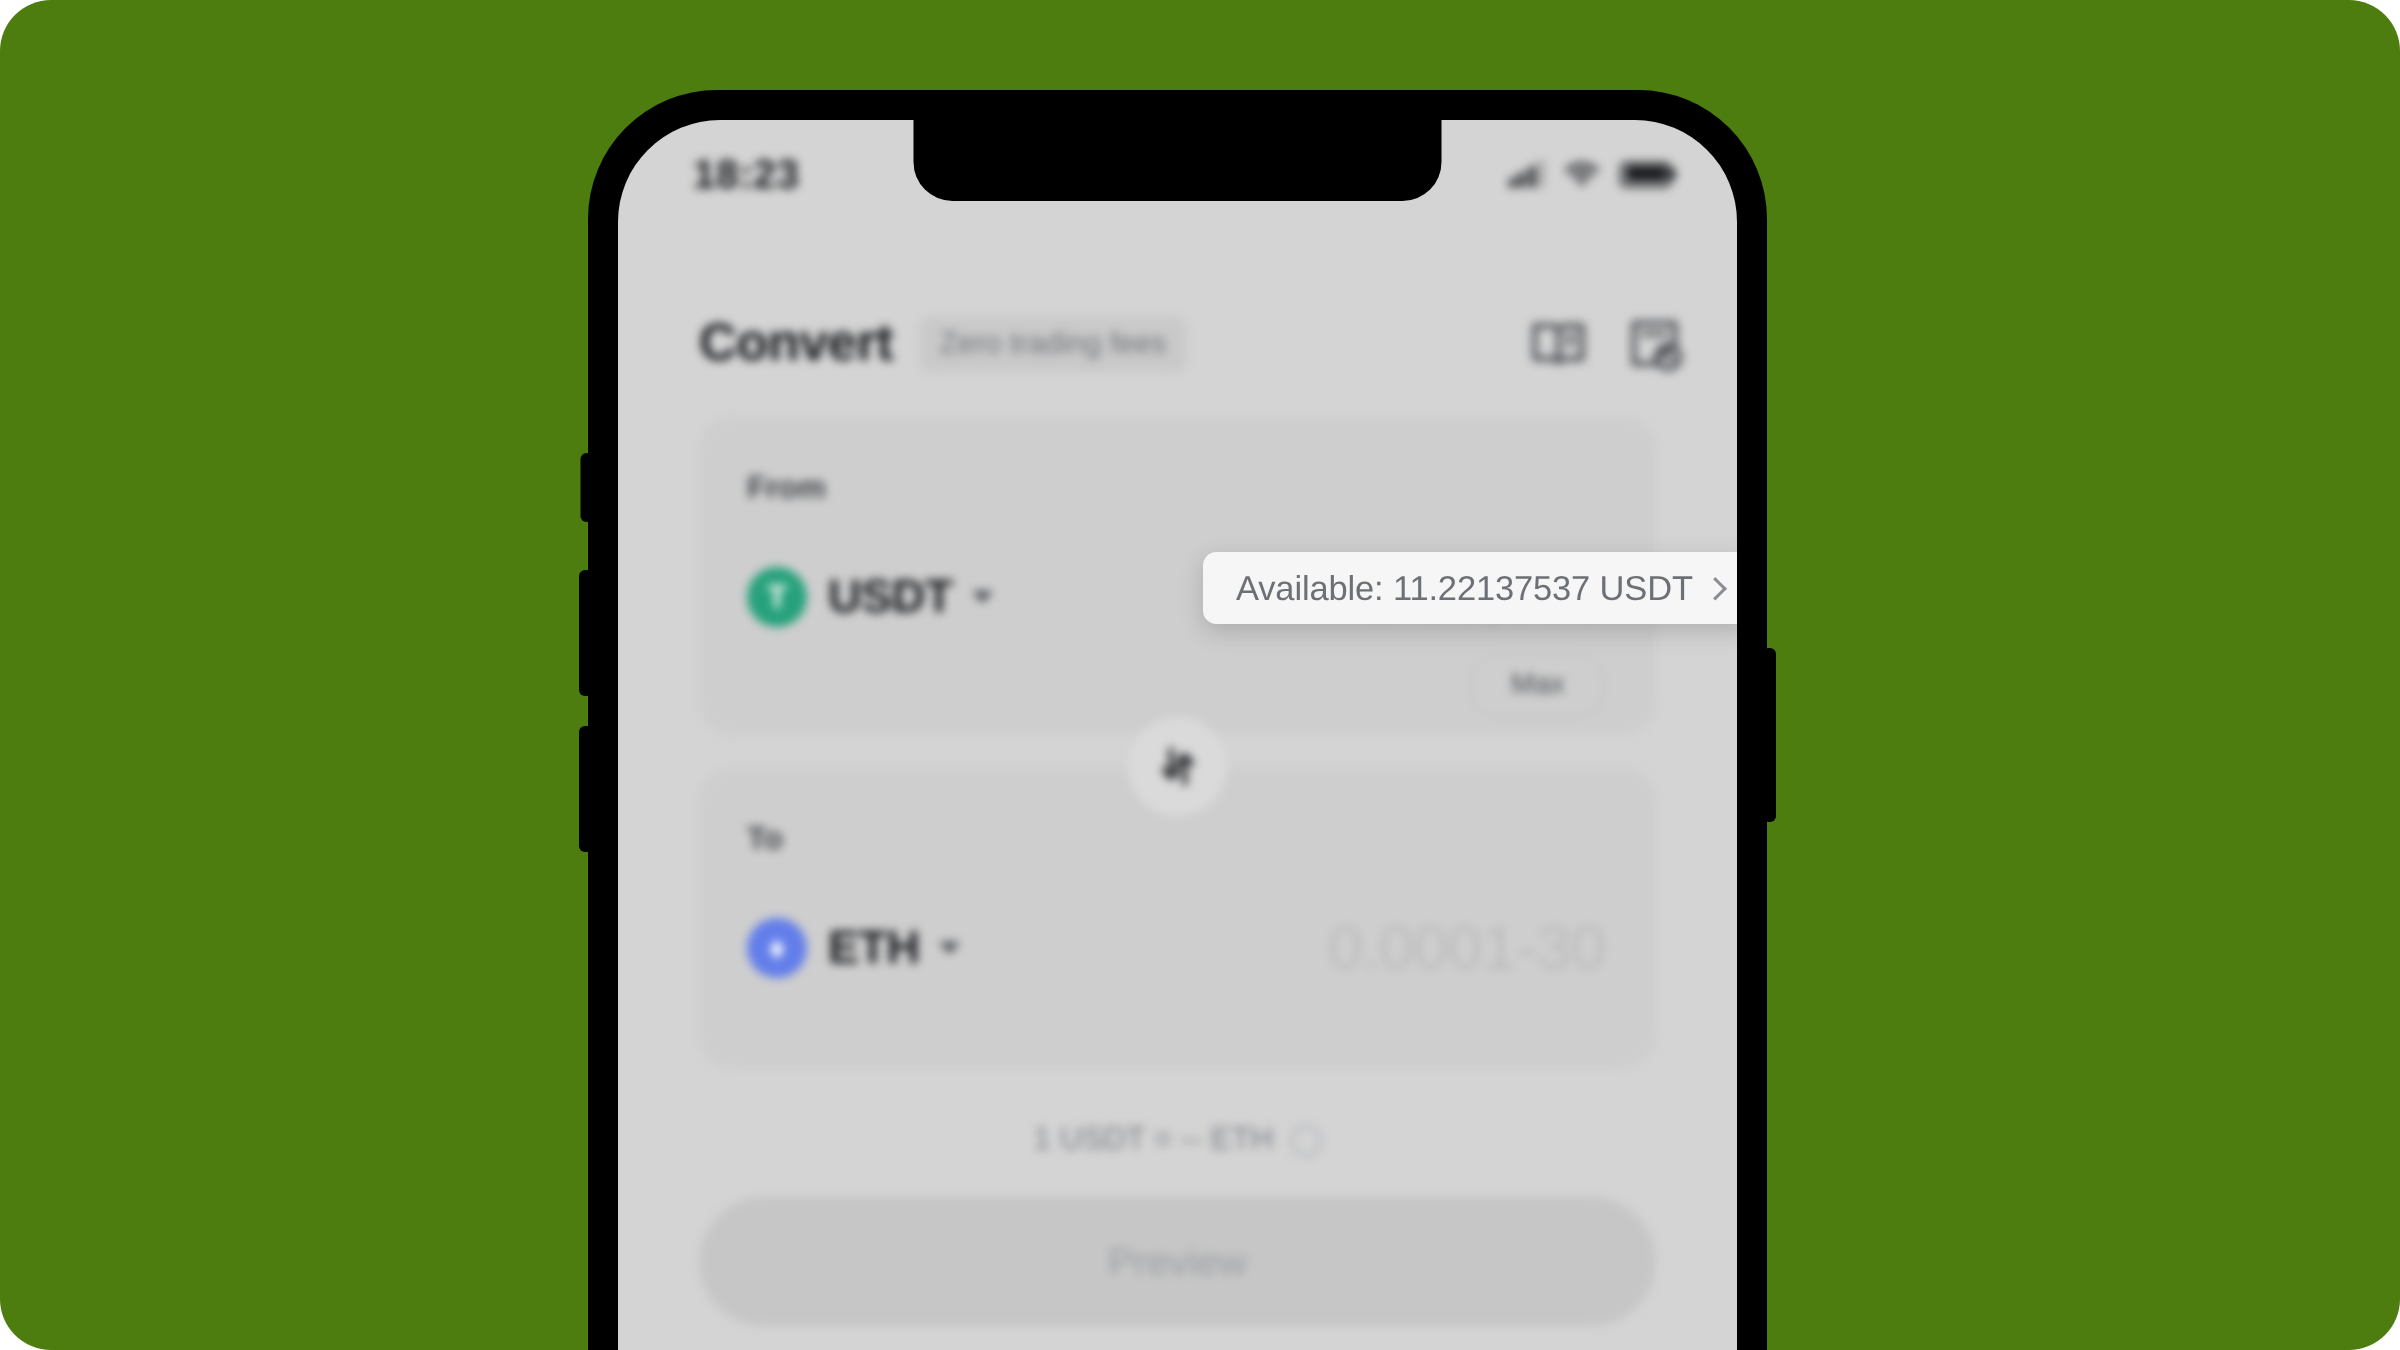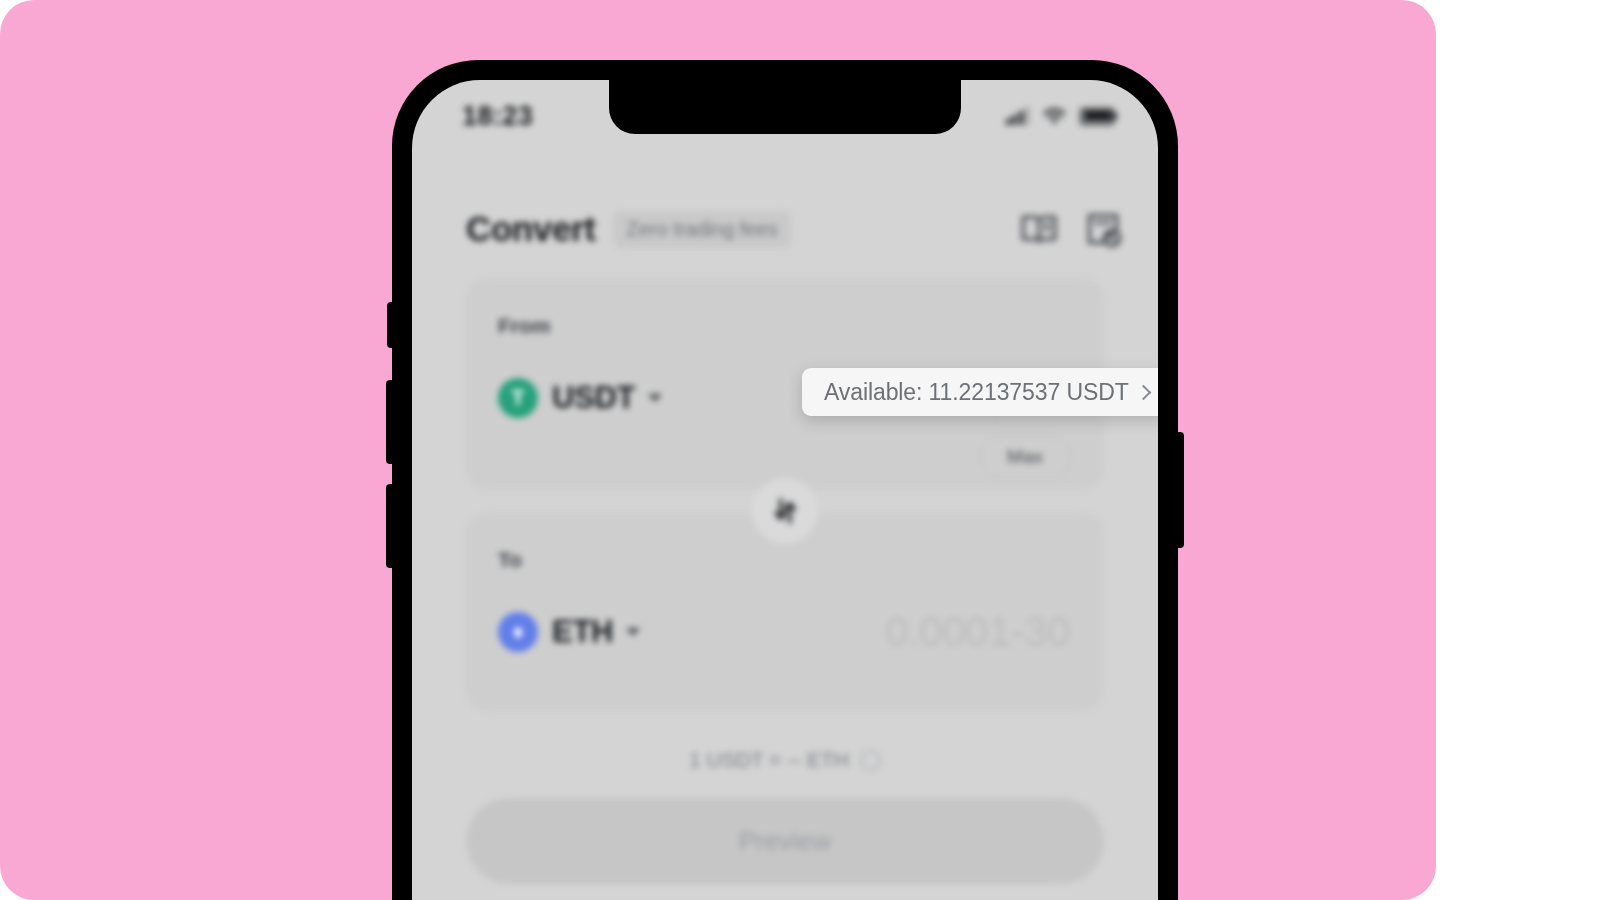--- a/index.html
+++ b/index.html
@@ -6,22 +6,22 @@
   html, body {
     width:1600px; height:900px;
     background:#ffffff;
     font-family:"Liberation Sans", sans-serif;
     overflow:hidden;
   }
 
   
   #canvas{
     position:relative;
-    width:1436px; height:900px;
-    background:#f9a8d4;
+    width:1600px; height:900px;
+    background:#4d7c0f;
     border-radius:34px;
   }
 
   
   #phone-frame{
     position:absolute;
     left:392px; top:60px;
     width:786px; height:900px;
     background:#000000;
     border-radius:86px 86px 0 0;

